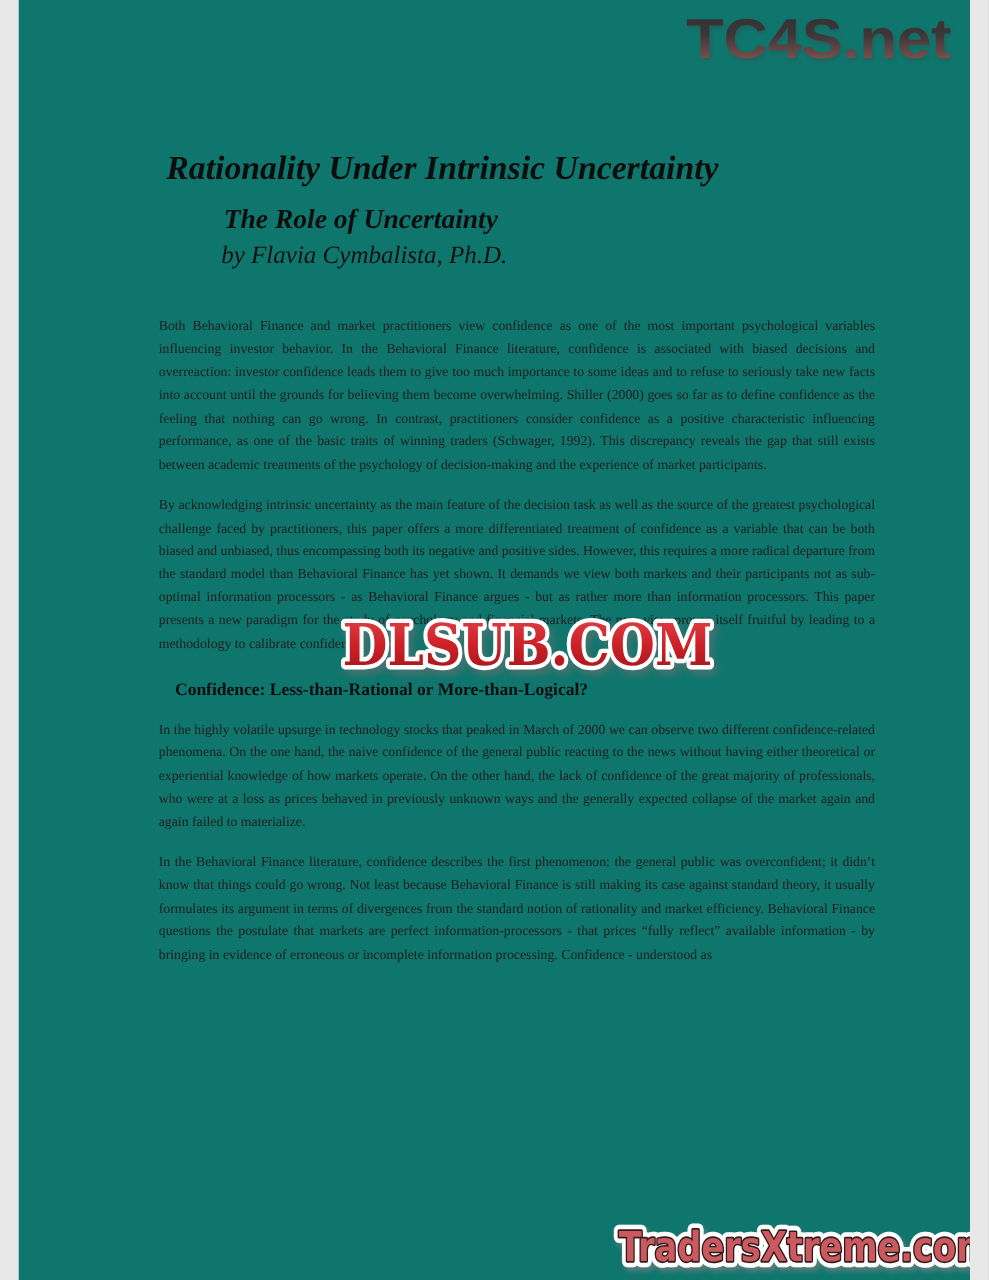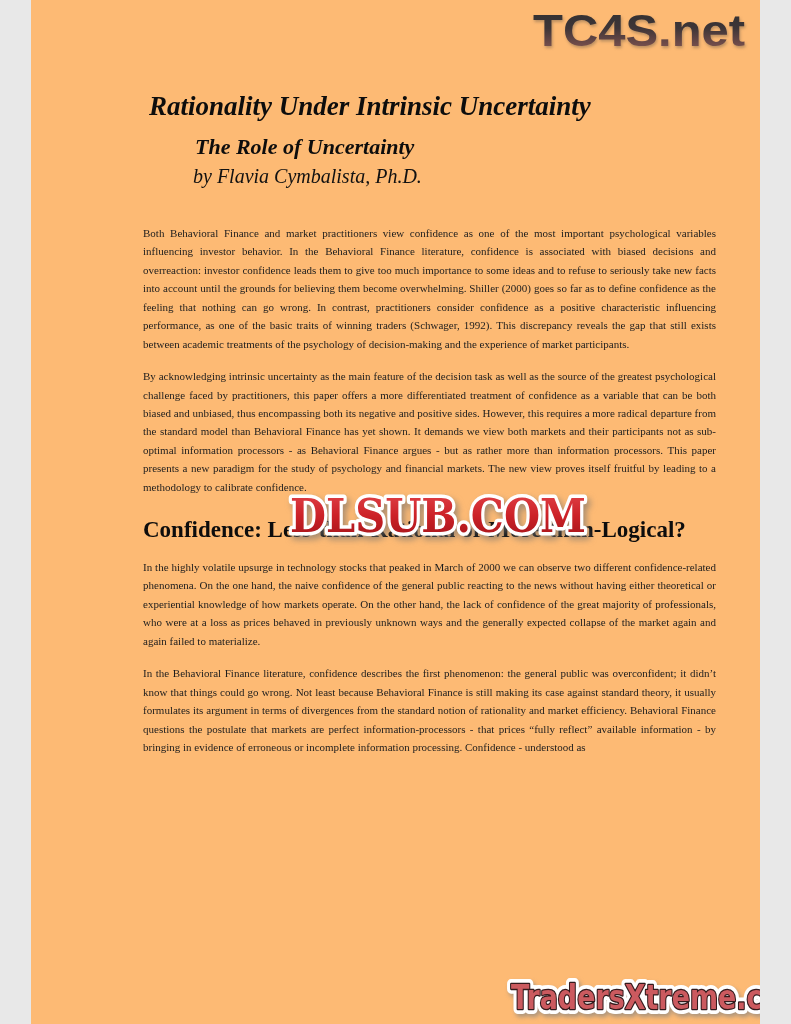--- a/index.html
+++ b/index.html
@@ -1,50 +1,50 @@
 <!DOCTYPE html>
 <html><head>
 <meta charset="utf-8">
 <style>
   html,body { margin:0; padding:0; background:#e8e8e8; }
   .page {
     position:relative; width:729px; height:1024px; margin:0 auto;
-    background:#fdba74; overflow:hidden;
-    font-family:"Liberation Serif", serif; color:#1d1d1d;
+    background:#0f766e; overflow:hidden;
+    font-family:"Liberation Serif", serif; color:#1d1d1d;padding-left:32px;
   }
 
   
   .tc4s-svg { position:absolute; top:4px; right:9px;
     filter:drop-shadow(1px 2px 1.5px rgba(60,60,60,.35)); }
   .tc4s-svg text {
     font-family:"Liberation Sans", sans-serif; font-weight:bold; font-size:45px;
     fill:url(#tc4sGrad);
   }
 
   
-  .article { position:absolute; left:112px; top:92px; width:573px; }
+  .article { position:absolute; left:112px; top:120px; width:573px; }
   .doc-title {
     margin:0 0 0 6px; font-size:27px; line-height:1.1;
     font-weight:bold; font-style:italic; color:#0d0d0d; white-space:nowrap;
   }
   .doc-subtitle {
     margin:13px 0 0 52px; font-size:22px; line-height:1.1;
     font-weight:bold; font-style:italic; color:#0d0d0d;
   }
   .doc-byline {
     margin:6px 0 0 50px; font-size:20px; line-height:1.15;
     font-style:italic; color:#111;
   }
   .doc-body { margin-top:36px; }
   .doc-body p {
     margin:0 0 14px 0; font-size:11px; line-height:18.45px;
     text-align:justify; color:#1d1d1d;
   }
   .section-heading {
-    margin:20px 0 13px 0; font-size:23px; line-height:1.25;
+    margin:20px 0 13px 13px; font-size:14px; line-height:1.25;
     font-weight:bold; font-style:normal; color:#0d0d0d;
   }
 
   
   .watermark-svg {
     position:absolute; left:246px; top:484px;
     filter:drop-shadow(3px 4px 3px rgba(110,110,110,.6));
   }
   .watermark-svg text {
     font-family:"DejaVu Serif", serif; font-weight:bold; font-size:46px;

